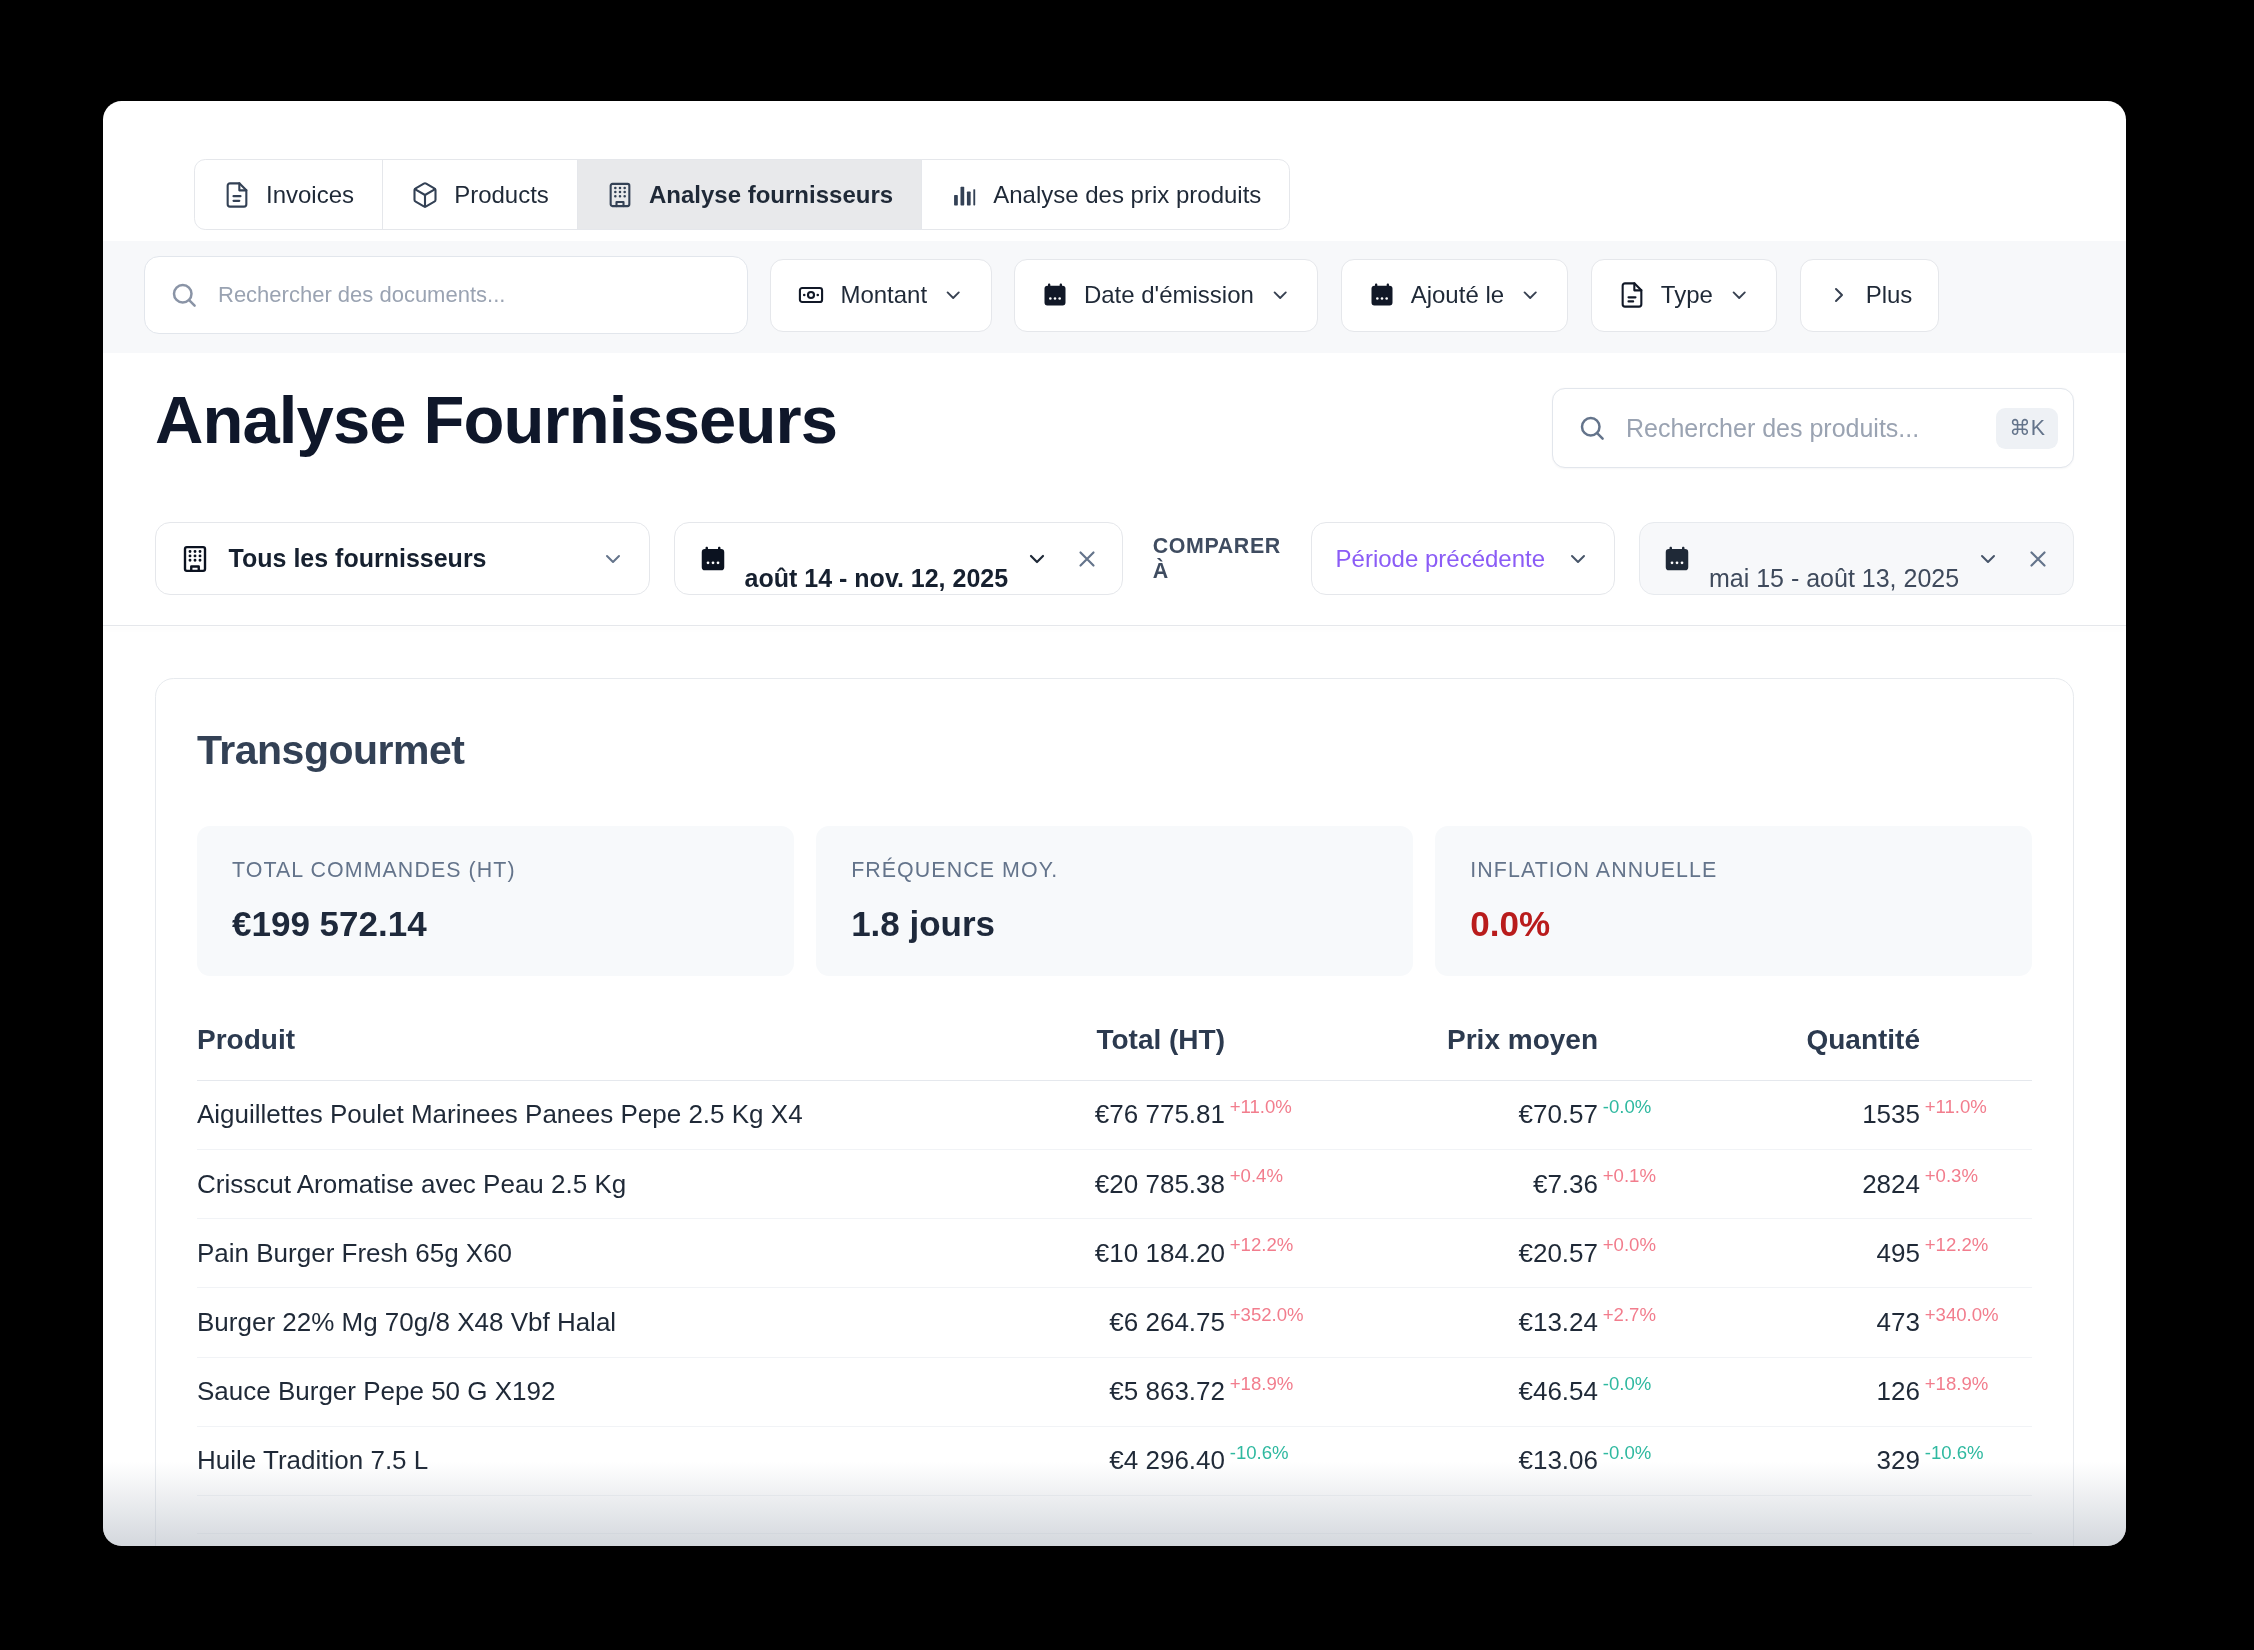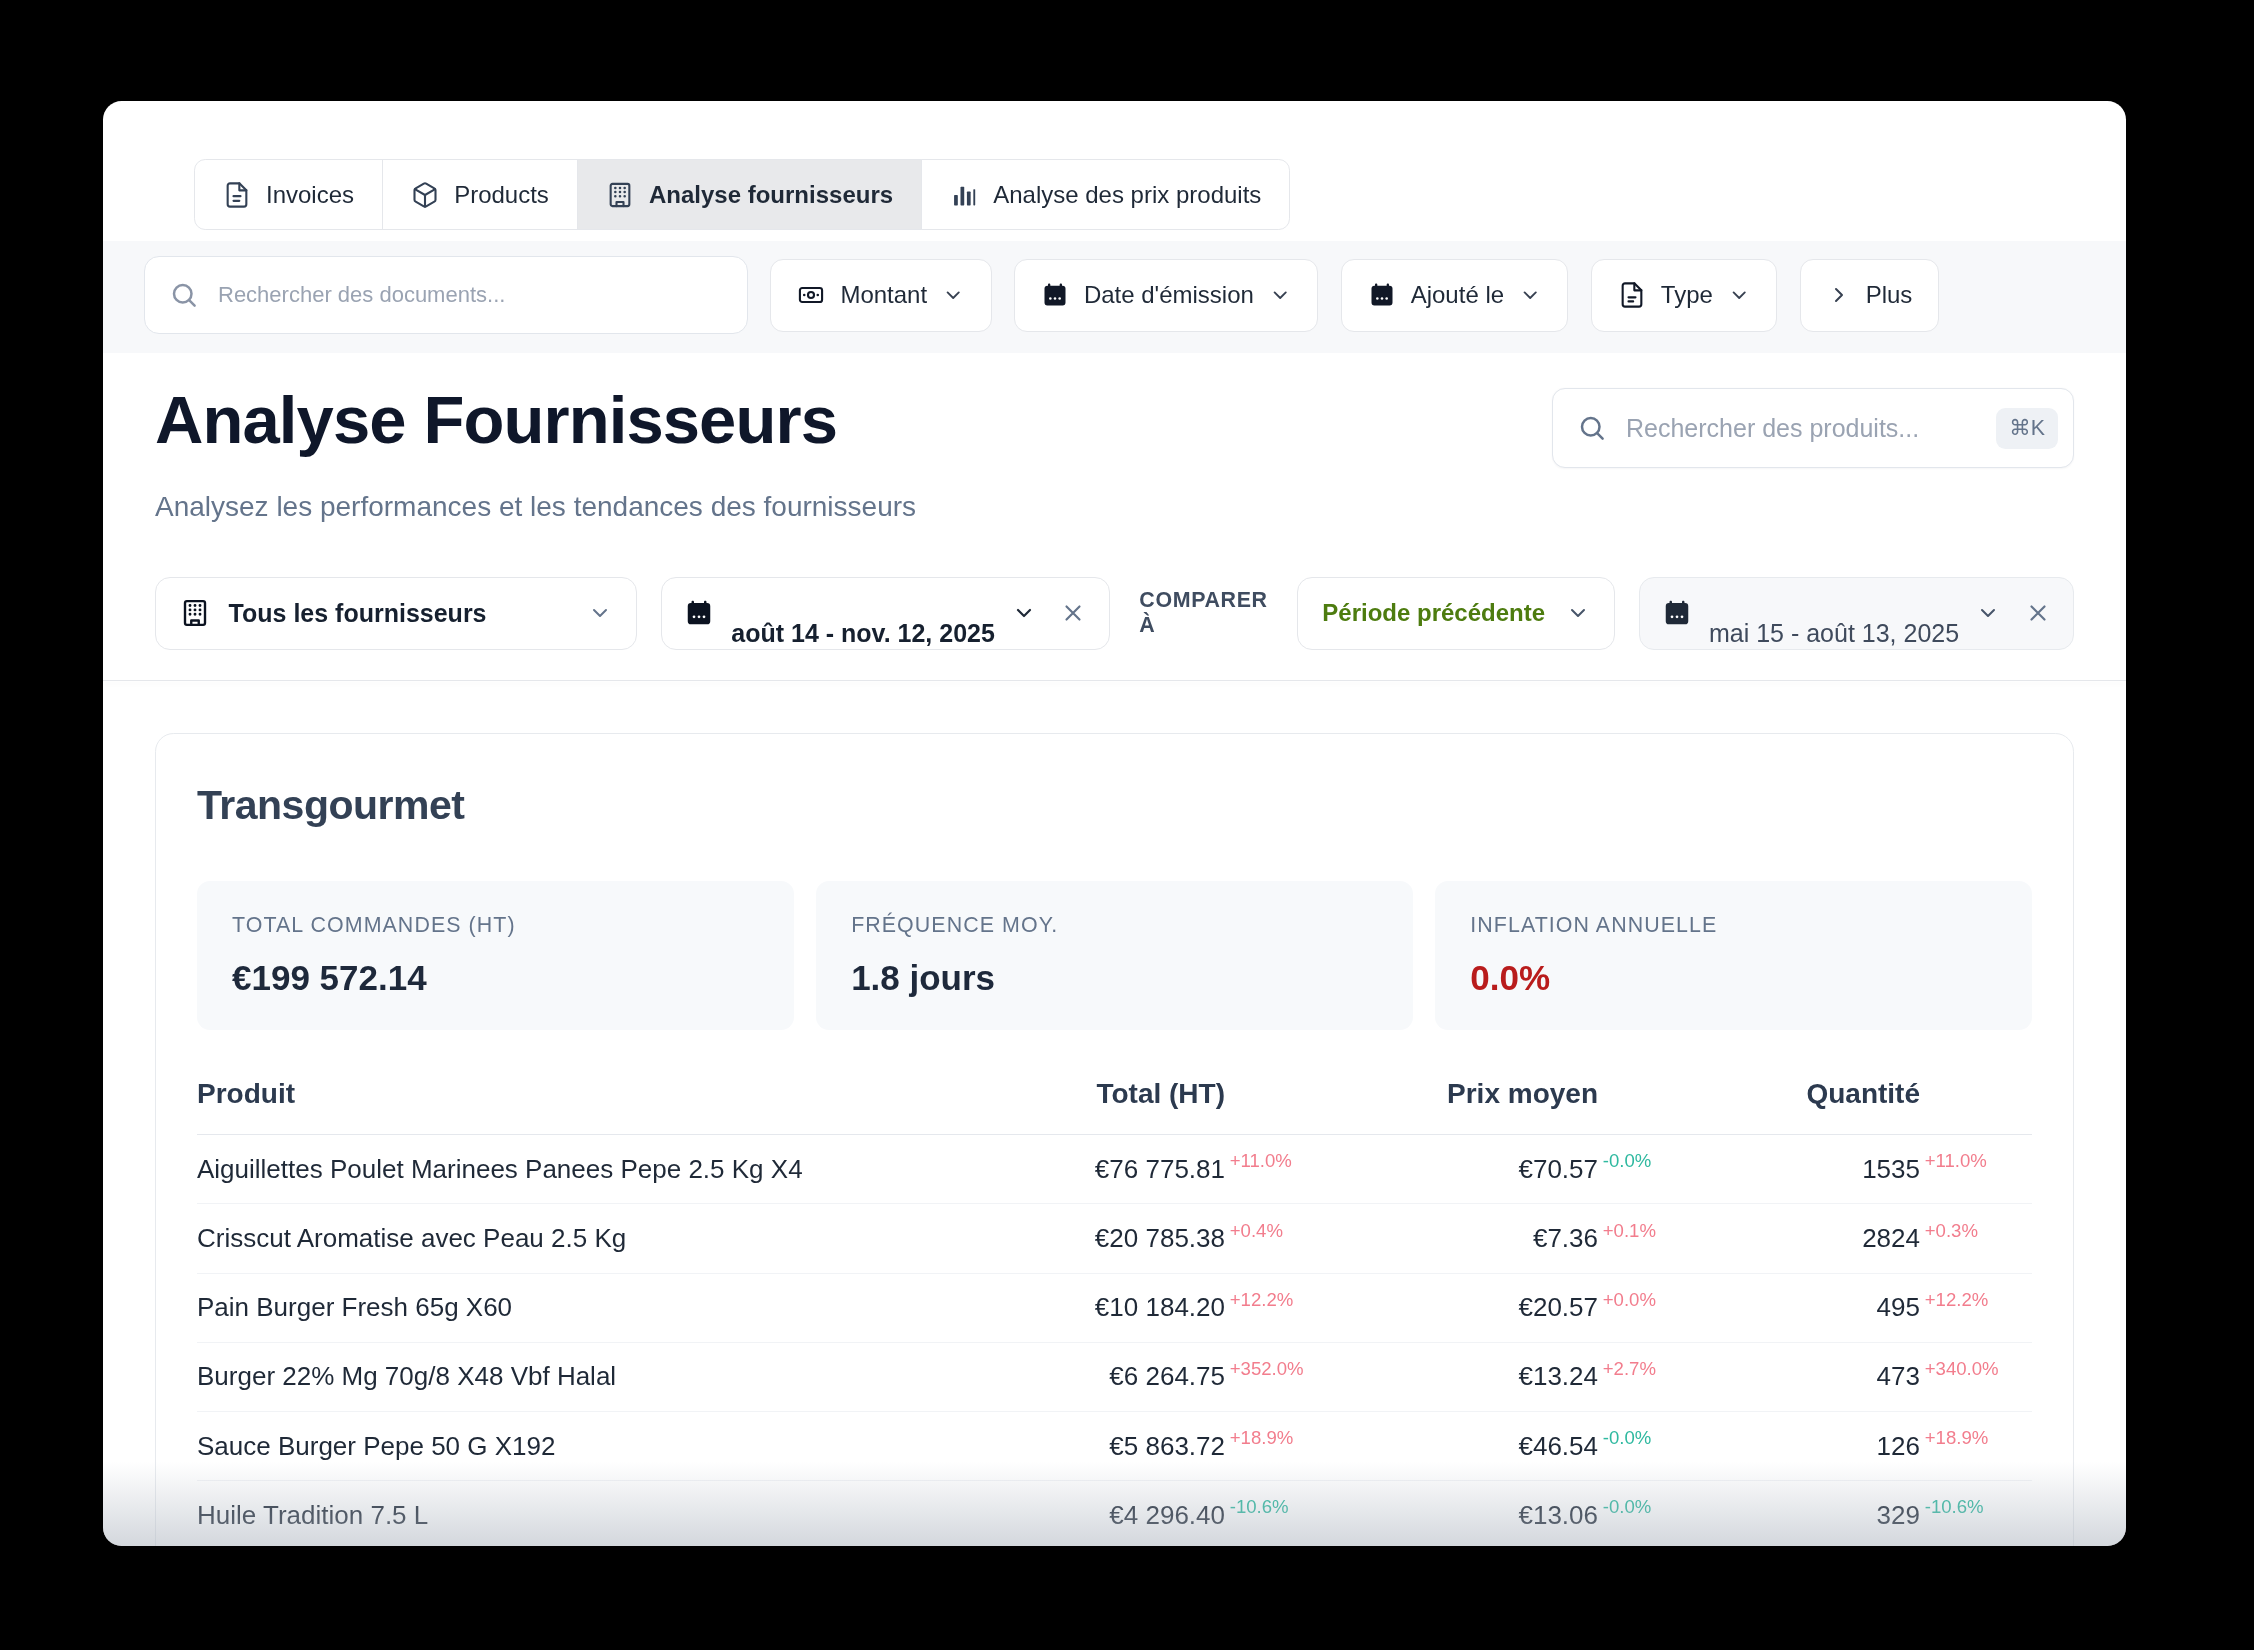--- a/index.html
+++ b/index.html
@@ -78,21 +78,21 @@
   .chip .lbl{font-size:25px;font-weight:600;color:#16202f;margin-top:40px;}
   .chip .x{color:#64748b;display:flex;margin-left:7.5px;}
   .chip.muted{background:#f7f8fa;border-color:#e7eaee;}
   .chip.muted .lbl{color:#3f4a5c;font-weight:500;}
   .chip.muted .icn{color:#1f2937;}
   .compare-label{font-size:21.4px;font-weight:600;color:#3f4c60;letter-spacing:.03em;margin:0 5.6px;}
   .mode-select{
     height:73px;border:0.9px solid #e5e7eb;border-radius:15px;background:#fff;
     display:flex;align-items:center;gap:20.5px;padding:0 24px;box-sizing:border-box;cursor:pointer;
   }
-  .mode-select .lbl{font-size:24px;font-weight:700;color:#4d7c0f;white-space:nowrap;}
+  .mode-select .lbl{font-size:24px;font-weight:400;color:#8b5cf6;white-space:nowrap;}
   .chev{color:#475569;display:flex;}
   .divider{margin-top:30px;height:0.9px;background:#e5e7eb;box-shadow:0 2.8px 5.6px rgba(15,23,42,.06);}
   
   .card{
     margin:52px 52px 0 52px;border:0.9px solid #e7eaee;border-radius:18.6px;
     padding:48px 41px 37px 41px;background:#fff;
   }
   .card-title{margin:0;font-size:41px;font-weight:700;color:#334155;letter-spacing:-0.5px;}
   .stats{margin-top:52px;display:grid;grid-template-columns:1fr 1fr 1fr;gap:22.4px;}
   .stat{background:#f7f9fb;border-radius:13px;padding:32px 35px;box-sizing:border-box;}
@@ -267,21 +267,20 @@
         <span class="icn">
           <svg width="30" height="30" viewBox="0 0 24 24" fill="none" stroke="currentColor" stroke-width="2" stroke-linecap="round">
               <circle cx="11" cy="11" r="7"></circle>
               <path d="m16.3 16.3 4.2 4.2"></path>
             </svg>
         </span>
         <input type="text" placeholder="Rechercher des produits..." style="">
         <span class="kbd">⌘K</span>
       </div>
     </div>
-    <p class="subtitle">Analysez les performances et les tendances des fournisseurs</p>
 
     <div class="filter-bar">
       <div class="supplier-select">
         <span class="icn">
           <svg width="30" height="30" viewBox="0 0 24 24" fill="none" stroke="currentColor" stroke-width="1.9" stroke-linecap="round" stroke-linejoin="round">
               <rect x="4" y="2.5" width="16" height="19" rx="1.5"></rect>
               <path d="M9 21.5V18h6v3.5"></path>
               <path d="M8 6h.01M12 6h.01M16 6h.01M8 9.5h.01M12 9.5h.01M16 9.5h.01M8 13h.01M12 13h.01M16 13h.01" stroke-width="2.3"></path>
             </svg>
         </span>

